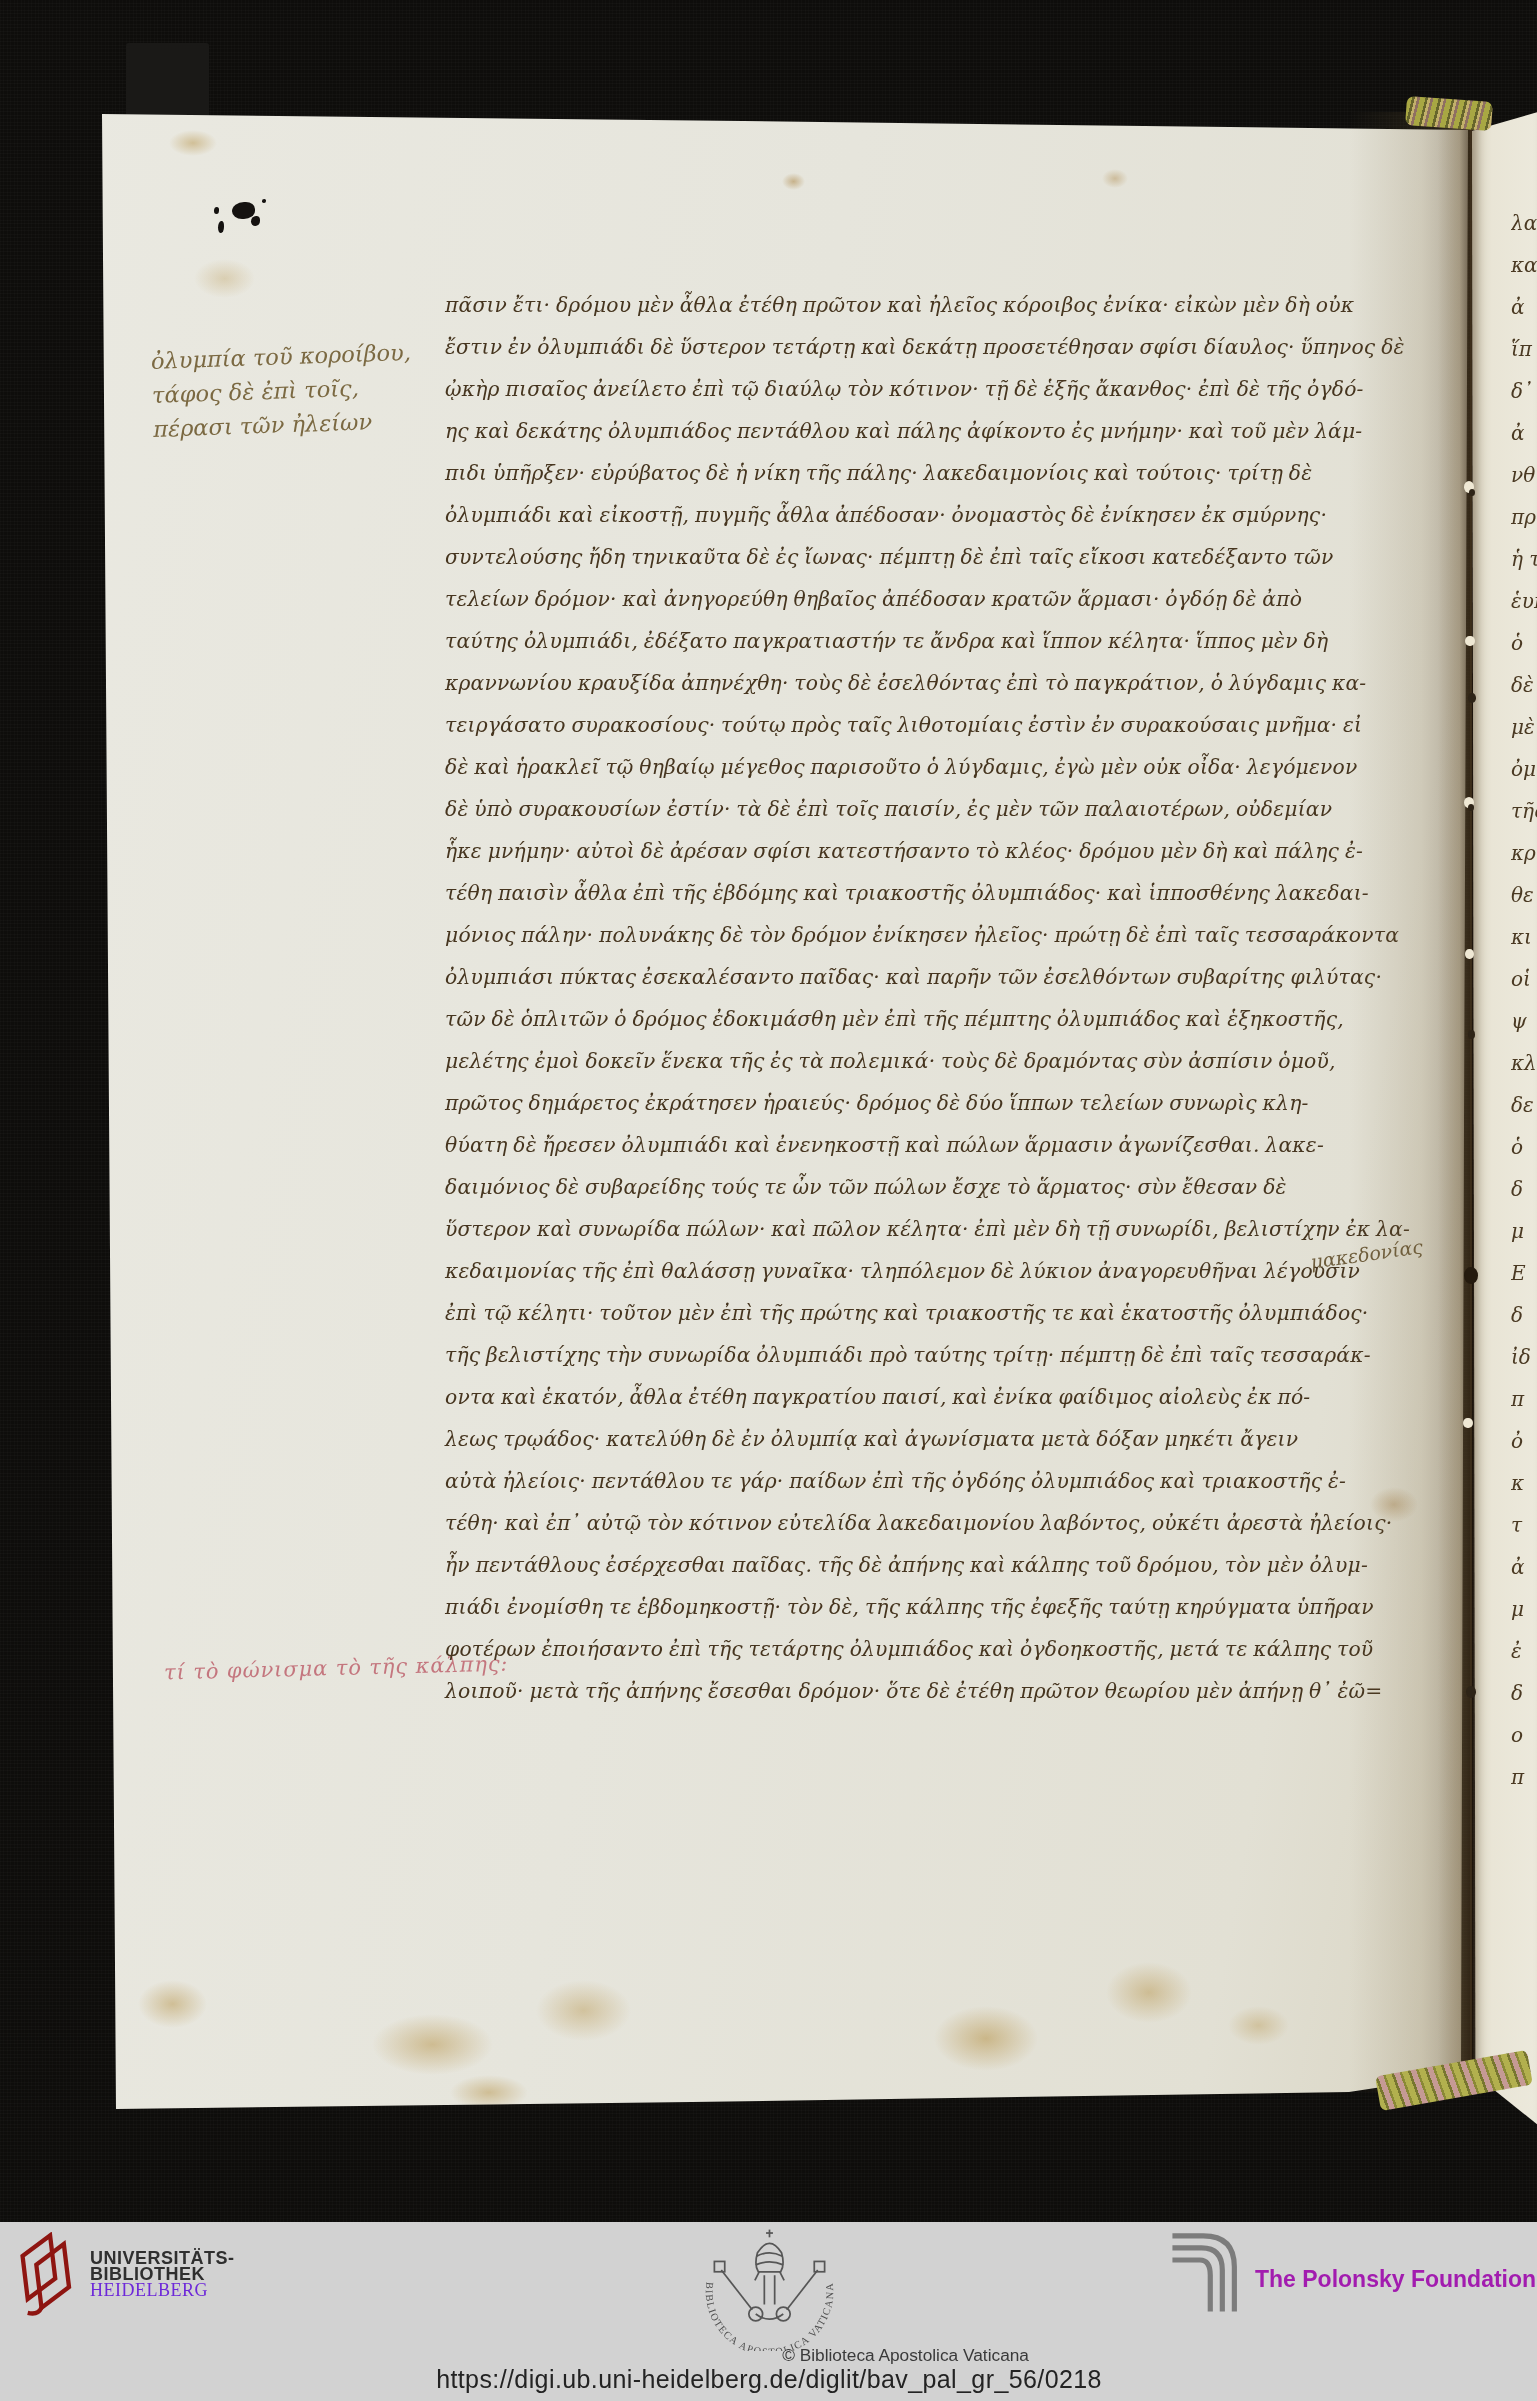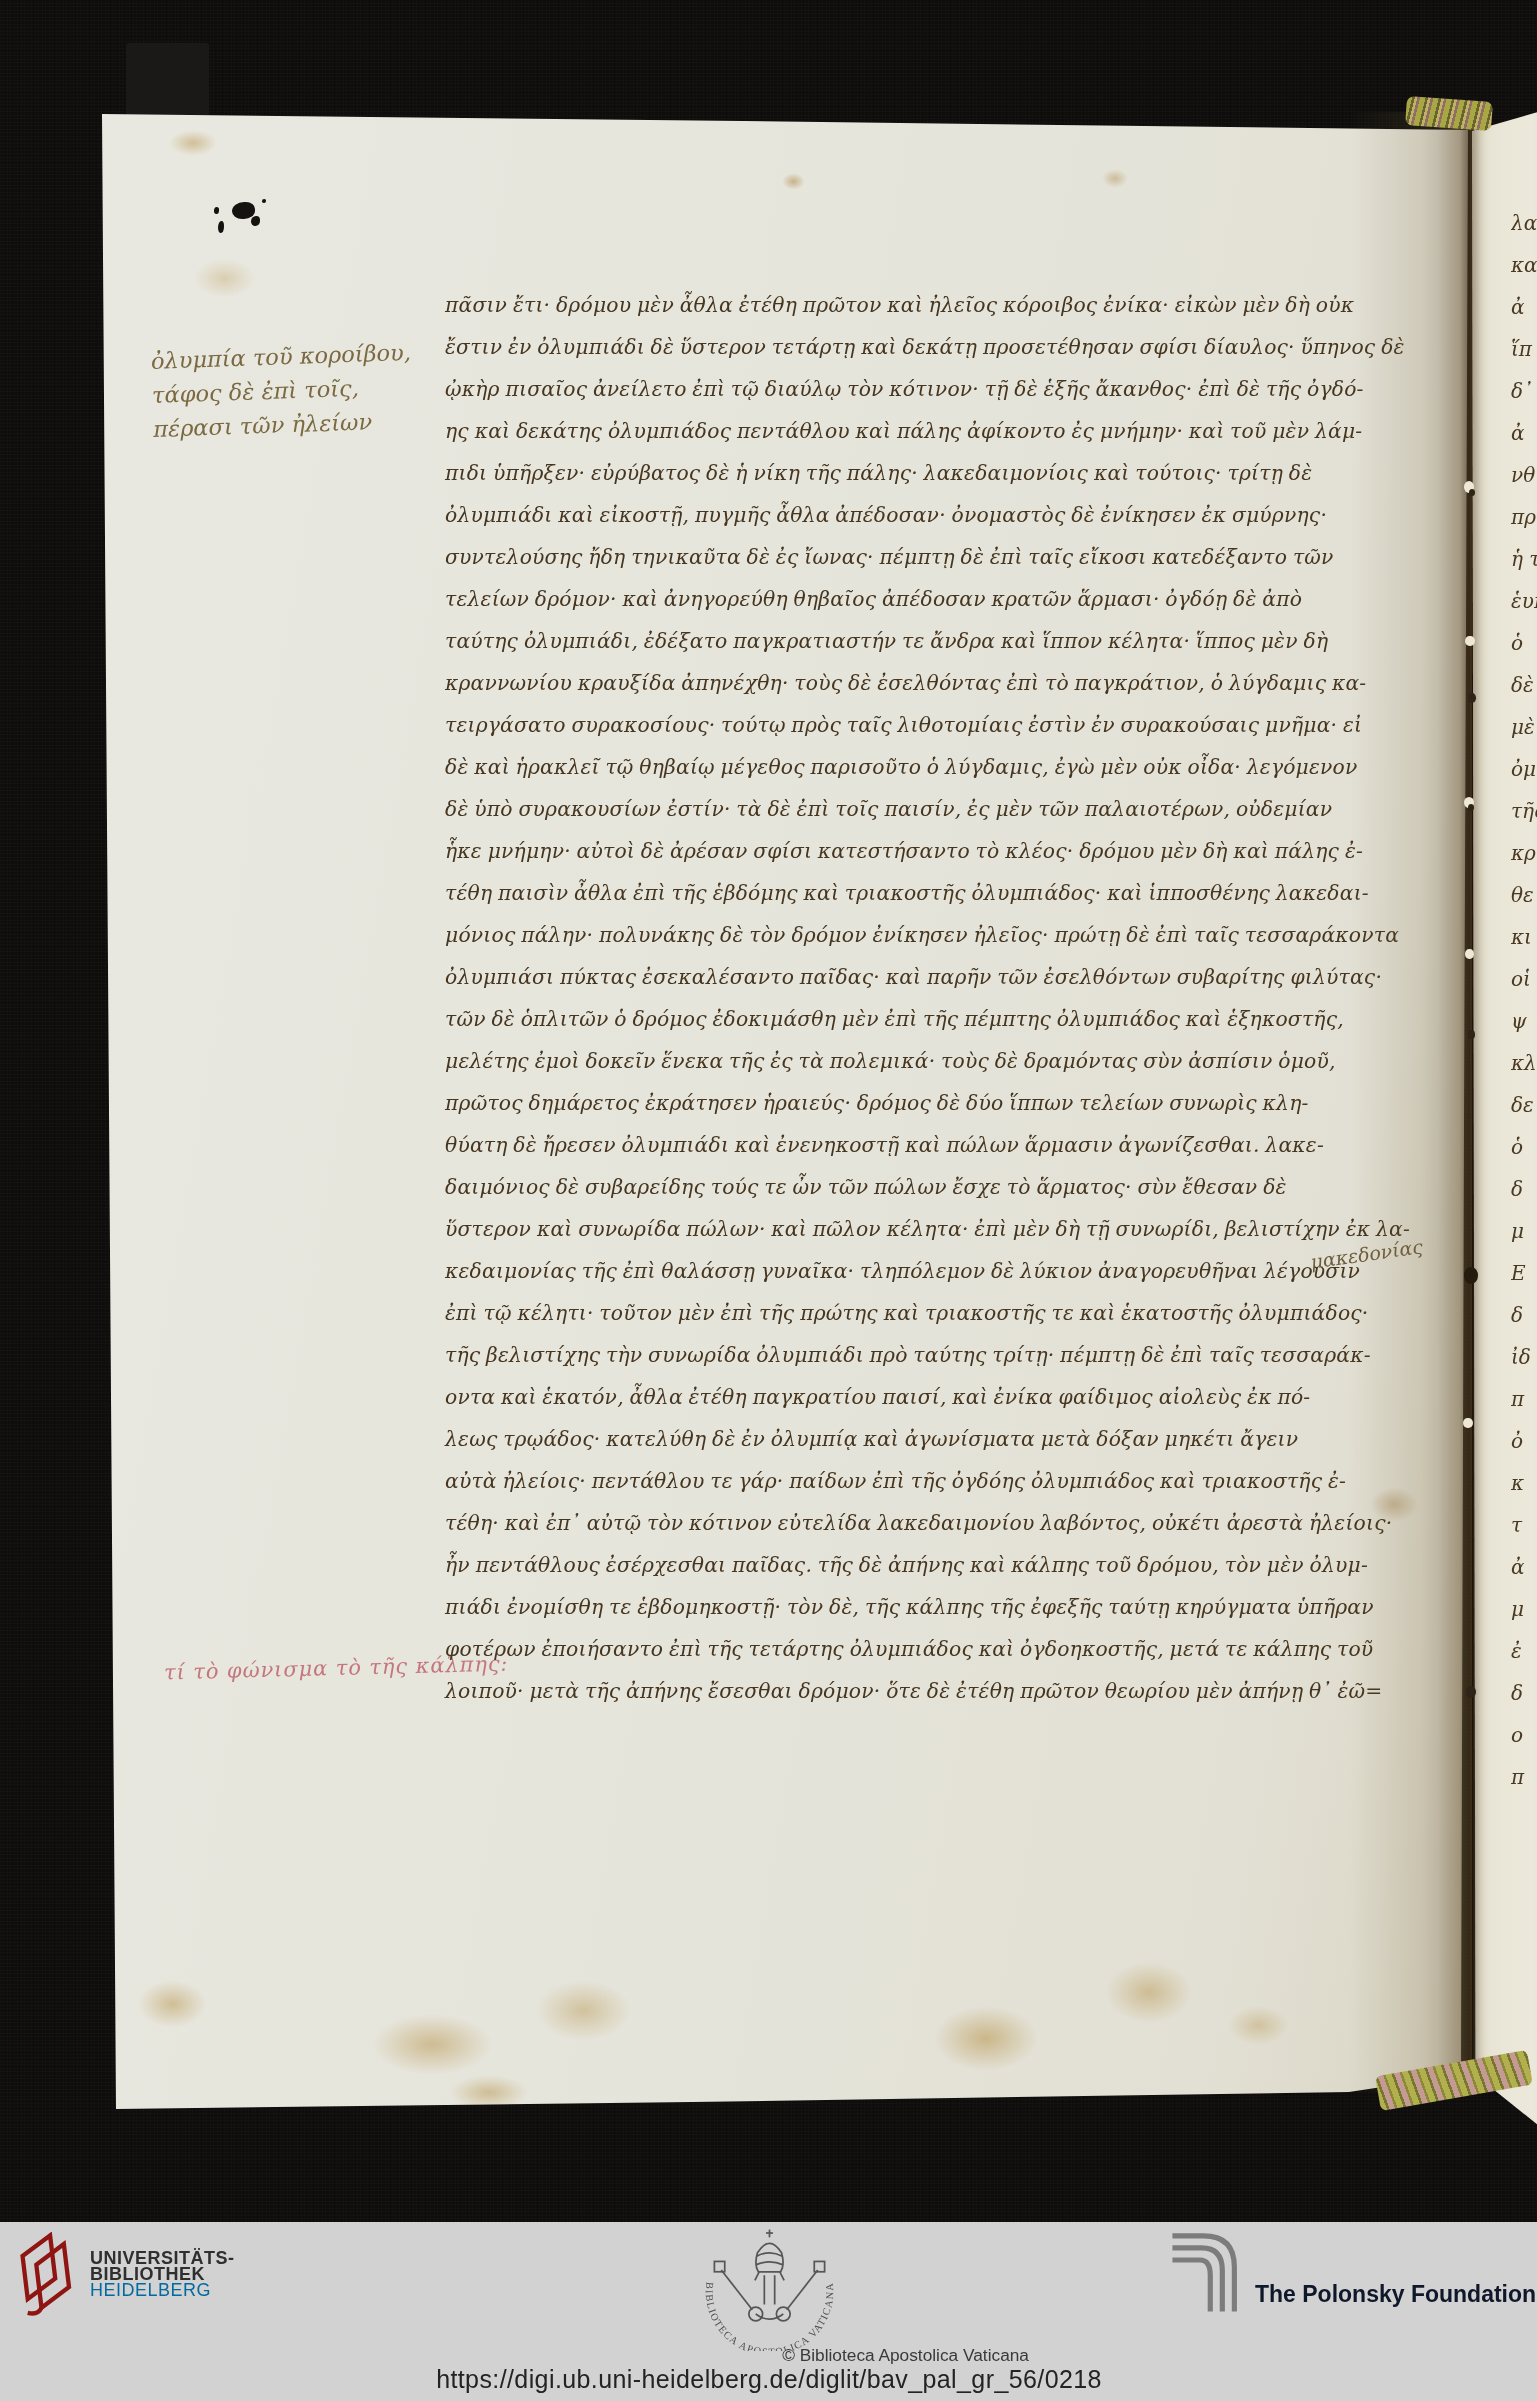--- a/index.html
+++ b/index.html
@@ -52,30 +52,30 @@
   .stain{position:absolute;border-radius:50%;pointer-events:none;}
   .blot{position:absolute;background:#151210;border-radius:60% 45% 55% 50%;}
   .hole{position:absolute;border-radius:50%;}
 
   
   .footer{position:absolute;left:0;top:2222px;width:1538px;height:180px;background:#d2d2d2;}
   .ub{position:absolute;left:19px;top:8.6px;}
   .ub svg{position:absolute;left:0;top:1.7px;}
   .ub-text{position:absolute;left:71px;top:19px;font-family:"Liberation Sans",sans-serif;
         font-size:18px;font-weight:bold;line-height:16px;letter-spacing:0.5px;color:#2f2f2f;white-space:nowrap;}
-  .ub-text .light{color:#0369a1;font-weight:normal;}
+  .ub-text .light{color:#6d28d9;font-weight:normal;font-family:Liberation Serif, serif;}
   .vatican{position:absolute;left:666px;top:5.2px;width:207px;height:124px;}
   .copyright{position:absolute;left:510px;top:123px;width:519px;text-align:right;
         font-family:"Liberation Sans",sans-serif;font-size:17.3px;color:#3a3a3a;}
   .url{position:absolute;left:337px;top:143px;width:864px;text-align:center;
         font-family:"Liberation Sans",sans-serif;font-size:25px;letter-spacing:0.4px;color:#232323;}
   .polonsky{position:absolute;left:1169px;top:7px;}
   .polonsky svg{position:absolute;left:0;top:0;}
-  .polonsky-label{position:absolute;left:86px;top:52px;width:277px;white-space:nowrap;
-        font-family:"Liberation Sans",sans-serif;font-size:23px;font-weight:bold;color:#0f172a;}
+  .polonsky-label{position:absolute;left:86px;top:37px;width:277px;white-space:nowrap;
+        font-family:"Liberation Sans",sans-serif;font-size:23px;font-weight:bold;color:#a21caf;}
 </style>
 </head>
 <body>
 
 <div class="photo">
 
   <div class="strap"></div>
 
   <div class="page">
 

